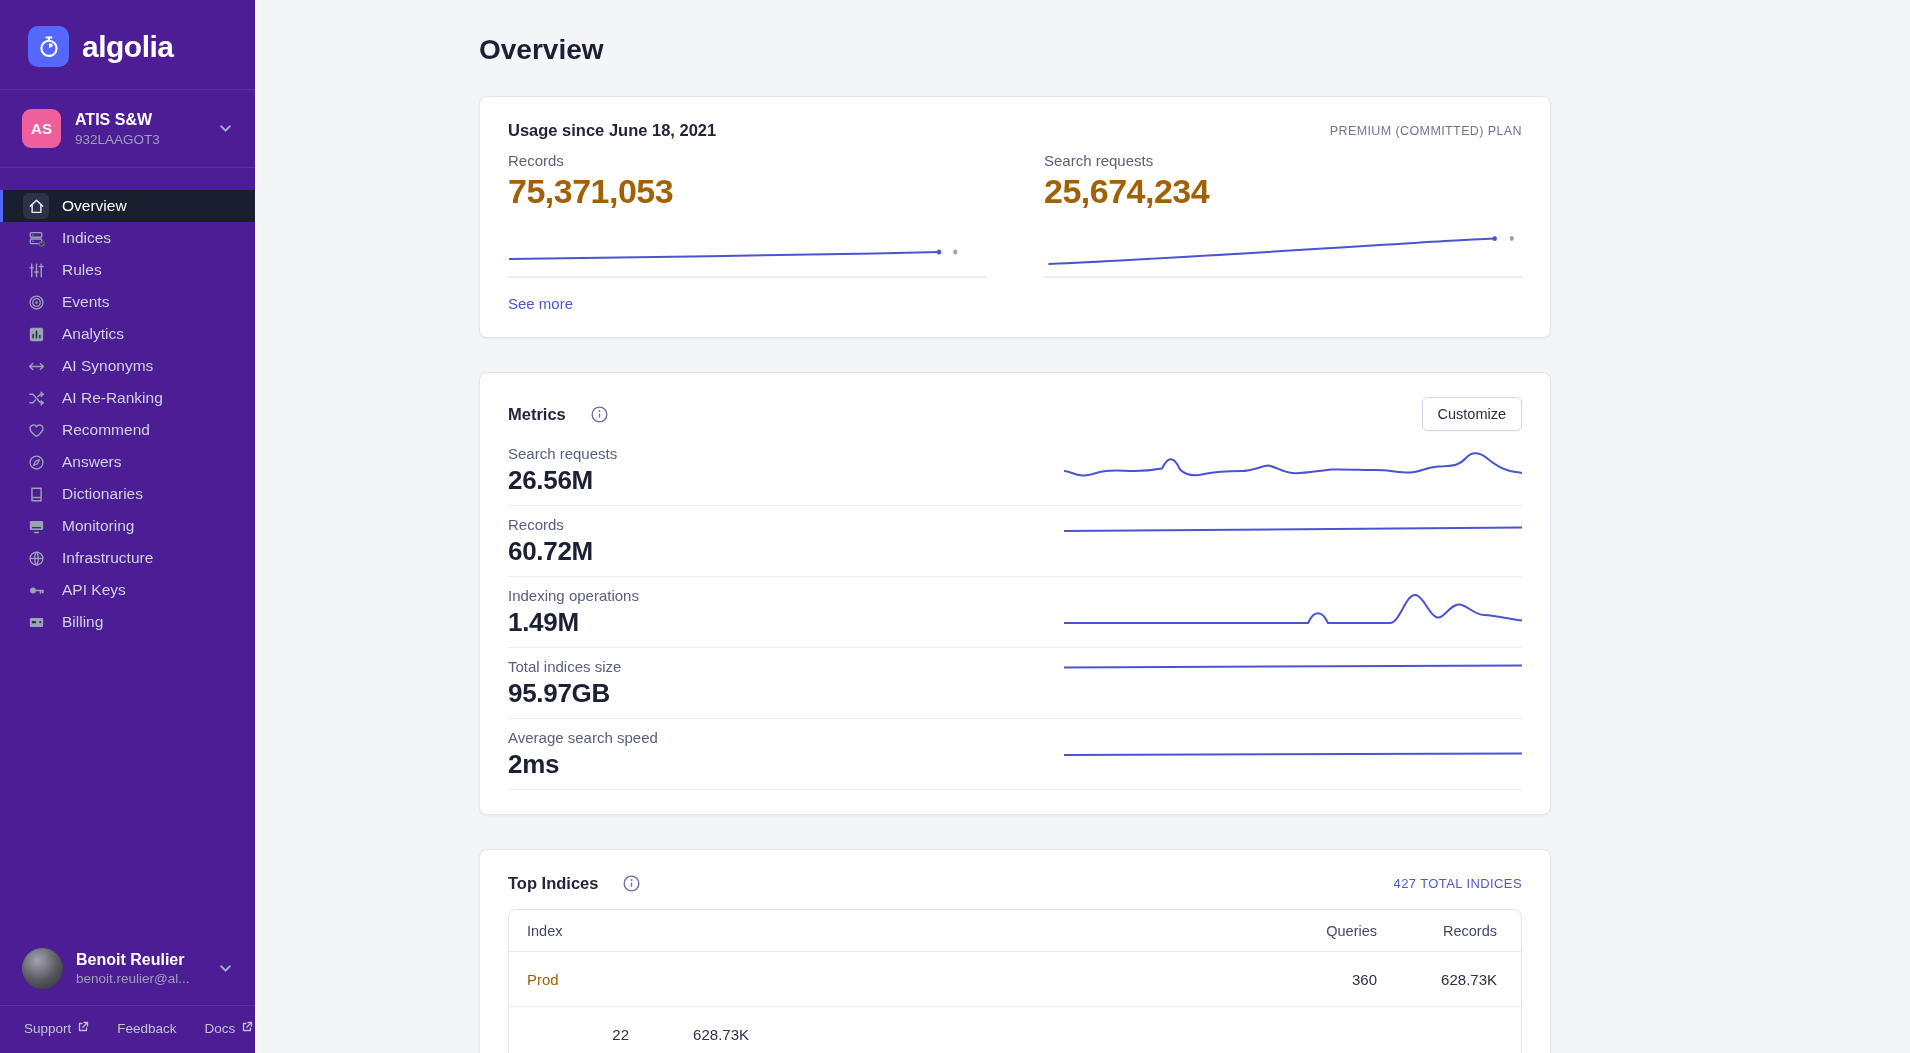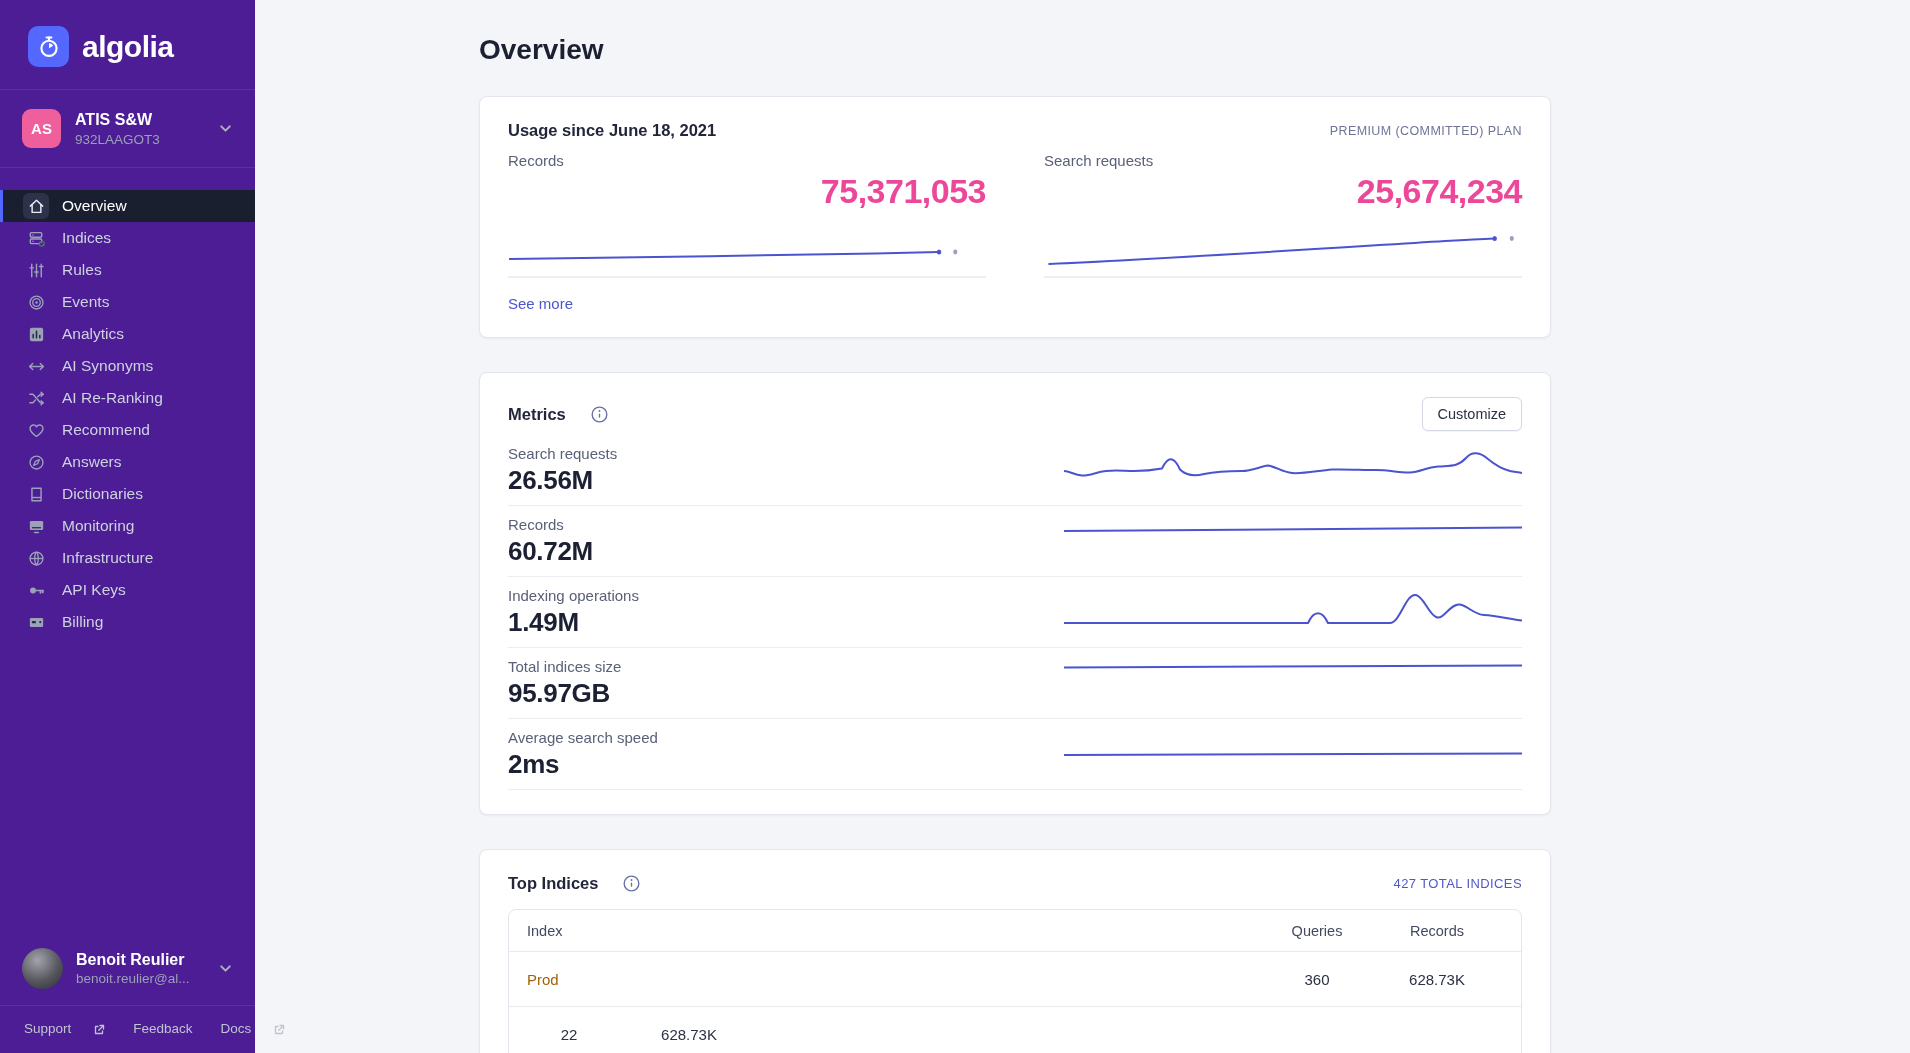--- a/index.html
+++ b/index.html
@@ -38,37 +38,37 @@
   .nav-item.active .nav-icon { background:#2c3249; color:#e9ebf3; }
 
   .user { display:flex; align-items:center; gap:13px; padding:16px 22px; cursor:pointer; }
   .user-avatar { width:41px; height:41px; border-radius:50%;
     background:radial-gradient(circle at 38% 30%, #a3a3ab, #55565e 55%, #2c2d34); }
   .user-name { font-size:16px; font-weight:bold; color:#fff; }
   .user-email { font-size:13.5px; color:#9aa0b5; margin-top:2px; }
 
   .side-footer { display:flex; align-items:center; gap:28px; padding:15px 24px 17px;
     border-top:1px solid rgba(255,255,255,.09); font-size:13.5px; color:#c0c4d2; }
-  .side-footer a { color:#c0c4d2; text-decoration:none; display:flex; align-items:flex-end; gap:22px; cursor:pointer; }
+  .side-footer a { color:#c0c4d2; text-decoration:none; display:flex; align-items:flex-start; gap:6px; cursor:pointer; }
 
   
   .main { flex:1; padding:28px 0 0 224px; }
   .page-title { font-size:28px; font-weight:bold; color:#1c2033; margin:6px 0 30px; }
 
   .card { width:1072px; background:#fff; border:1px solid #e4e6ee; border-radius:8px;
     box-shadow:0 1px 2px rgba(35,38,59,.05); padding:24px 28px; margin-bottom:34px; }
 
   .row-between { display:flex; justify-content:space-between; align-items:center; }
   .card-title-wrap { display:flex; align-items:center; gap:25px; }
   .card-title { font-size:16.5px; font-weight:bold; color:#23263b; }
   .plan { font-size:12.5px; color:#6f7496; letter-spacing:.4px; }
 
   .usage-grid { display:grid; grid-template-columns:1fr 1fr; column-gap:58px; margin-top:12px; }
   .stat-label { font-size:15px; color:#5a6078; }
-  .stat-value { font-size:34px; font-weight:bold; color:#ec4899; letter-spacing:-.5px; margin-top:3px;text-align:right; }
+  .stat-value { font-size:34px; font-weight:bold; color:#a16207; letter-spacing:-.5px; margin-top:3px; }
   .spark-usage { display:block; margin-top:8px; width:100%; height:62px; }
   .see-more { display:inline-block; margin-top:14px; font-size:15px; color:#4c55cc;
     text-decoration:none; cursor:pointer; }
 
   .btn { background:#fff; border:1px solid #d3d7e1; border-radius:6px; padding:8px 15px;
     font-size:14.5px; color:#2b3044; cursor:pointer; font-family:inherit;
     box-shadow:0 1px 1px rgba(35,38,59,.05); }
 
   .metric-row { display:flex; align-items:center; justify-content:space-between;
     padding:9px 0; border-bottom:1px solid #ecedf3; }
@@ -76,21 +76,21 @@
   .metric-spark { width:458px; height:52px; }
   .spark-line { stroke:#4b54ce; stroke-width:2; fill:none; stroke-linecap:round; stroke-linejoin:round; }
   .spark-base { stroke:#e7e8ee; stroke-width:1.5; }
 
   .ti-total { font-size:13px; color:#5059c9; letter-spacing:.4px; }
   .table { margin-top:16px; border:1px solid #e3e5ec; border-radius:8px; overflow:hidden; }
   .t-row { display:flex; align-items:center; }
   .t-head { height:42px; font-size:14.5px; color:#434960; border-bottom:1px solid #e8eaf0; }
   .t-body { height:55px; font-size:15px; color:#2b3044; border-bottom:1px solid #e8eaf0; }
   .t-cell-index { flex:1; padding-left:18px; }
-  .t-cell-num { width:120px; text-align:center; }
+  .t-cell-num { width:120px; text-align:right; }
   .t-cell-num.last { margin-right:24px; }
   .index-link { color:#a16207; cursor:pointer; text-decoration:none; }
 </style>
 </head>
 <body>
 
 <aside class="sidebar">
 
   <div class="logo-row">
     <span class="logo-mark">

